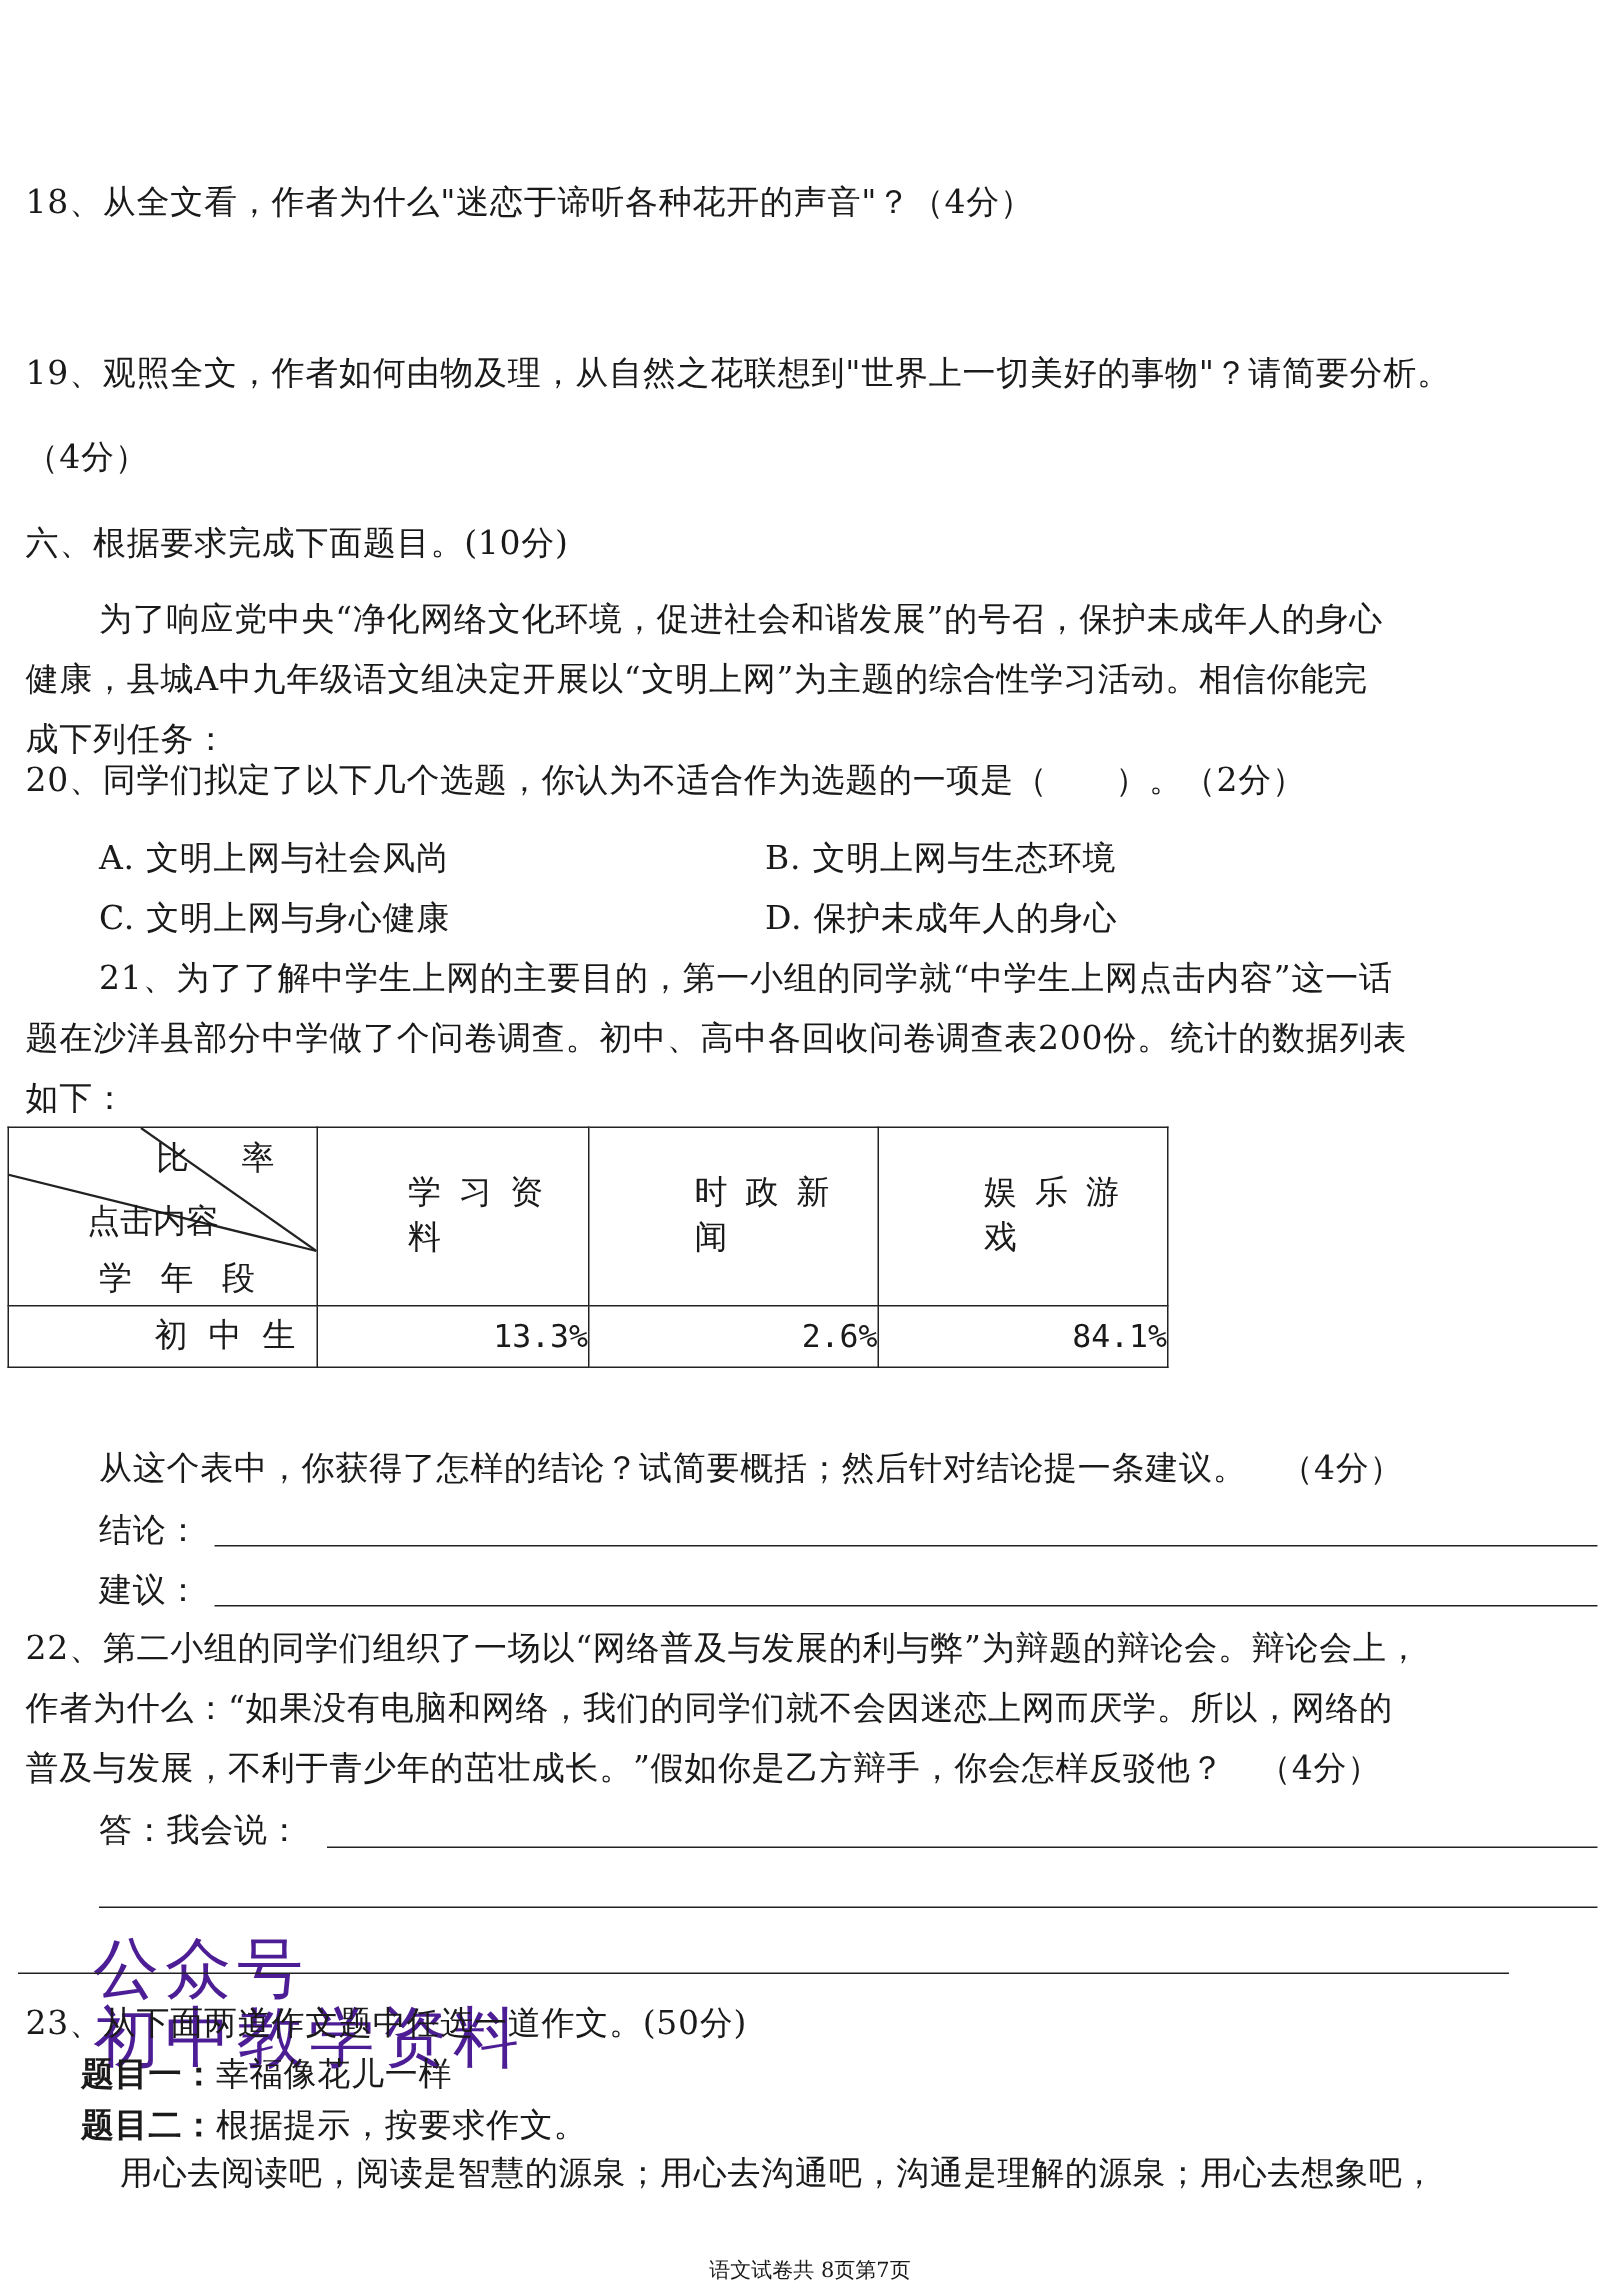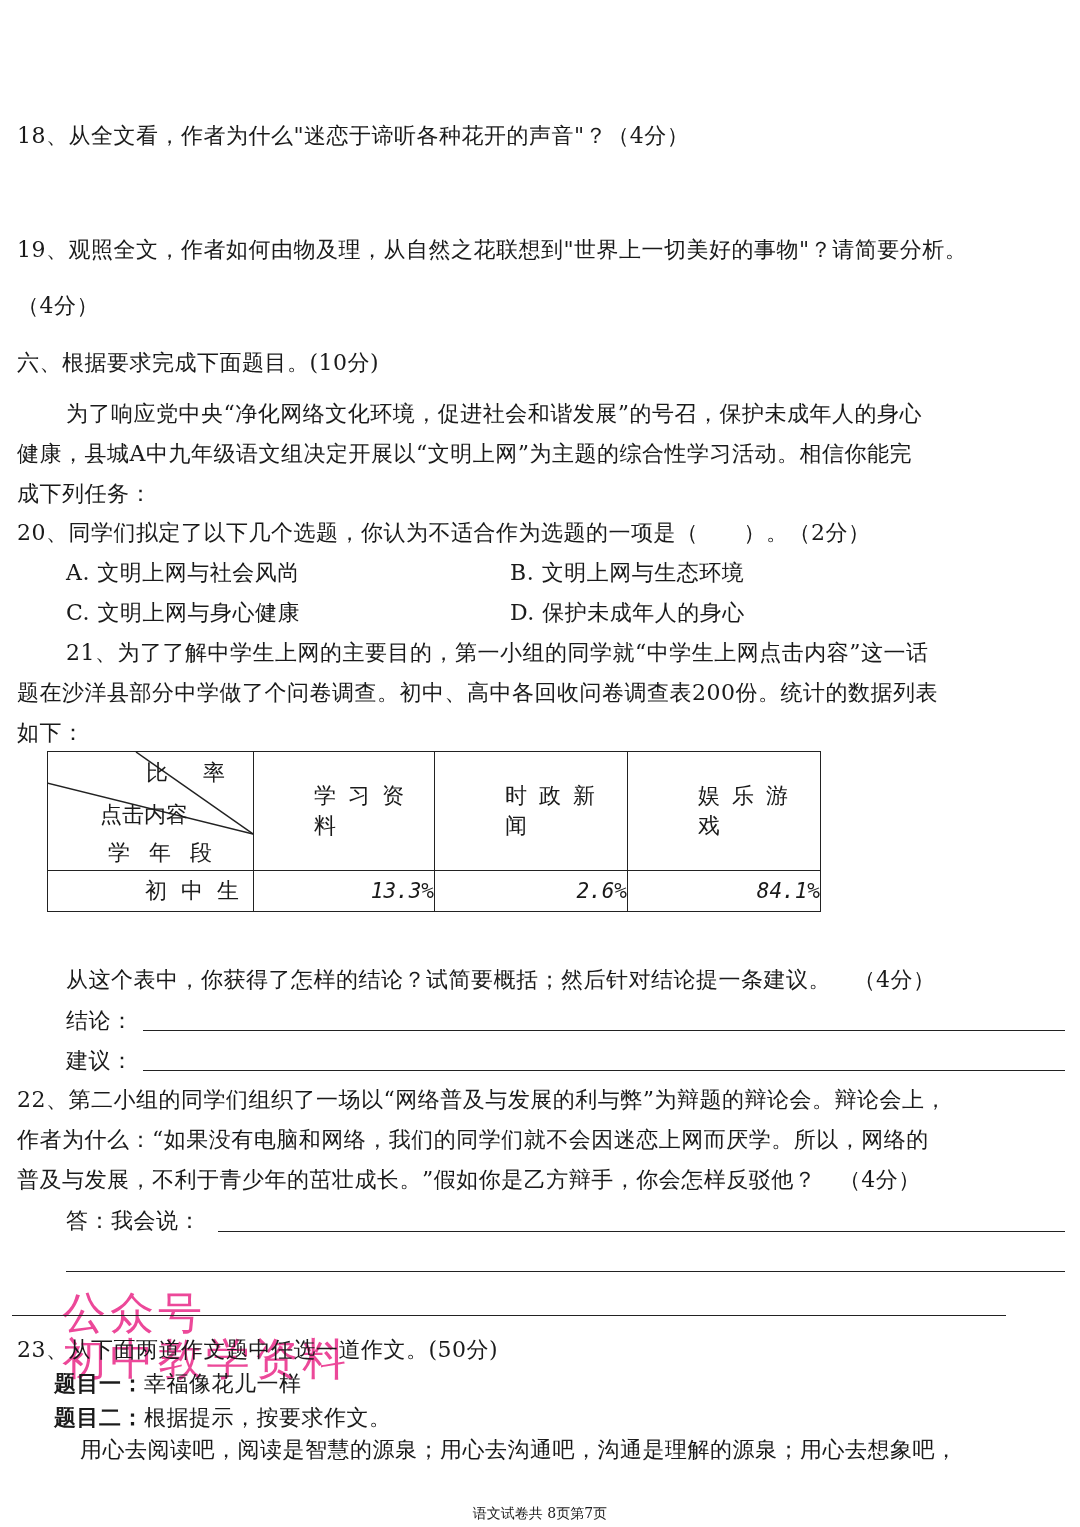--- a/index.html
+++ b/index.html
@@ -10,36 +10,36 @@
   }
   .line {
     position: absolute; left: 17px; font-size: 22px; line-height: 30px;
     white-space: nowrap; letter-spacing: 0.5px;
   }
   .indent { left: 66px; }
   .indent2 { left: 54px; text-align: center; }
   .indent3 { left: 80px; }
   .watermark {
     position: absolute; left: 62px; top: 1290px;
-    font-family: "DejaVu Sans", sans-serif; font-size: 44px; color: #ec4899;
+    font-family: "DejaVu Sans", sans-serif; font-size: 44px; color: #4c1d95;
     line-height: 46px; letter-spacing: 4px; z-index: 0;
   }
   .blank-line { position: absolute; height: 0; border-top: 1.5px solid #222; }
   table.survey {
     position: absolute; left: 5px; top: 751px; border-collapse: collapse;
-    font-size: 22px; line-height: 30px; margin-left: 42px;
+    font-size: 22px; line-height: 30px;
   }
   table.survey td { border: 1.5px solid #222; padding: 0; }
   .hdr-diag { width: 205px; height: 118px; position: relative; }
   .hdr-diag span { position: absolute; white-space: nowrap; }
   .hdr-col { vertical-align: middle; }
   .hdr-col div { padding-left: 60px; letter-spacing: 12px; }
   .data-row td { height: 40px; vertical-align: middle; text-align: right; }
   .rowlabel { padding-left: 60px !important; letter-spacing: 14px; }
-  .cell-val { text-align: center; font-family: "DejaVu Sans Mono", monospace; font-size: 21px; font-style: italic; }
+  .cell-val { text-align: center; font-family: "DejaVu Sans Mono", monospace; font-size: 21px; }
   .footer {
     position: absolute; top: 1505px; left: 0; width: 1080px; text-align: center;
     font-size: 14px;
   }
   b.title { font-weight: bold; }
 </style>
 </head>
 <body>
 
 <div class="watermark">
@@ -51,21 +51,21 @@
 
 <div class="line" style="top:235px">19、观照全文，作者如何由物及理，从自然之花联想到"世界上一切美好的事物"？请简要分析。</div>
 <div class="line" style="top:291px">（4分）</div>
 
 <div class="line" style="top:348px">六、根据要求完成下面题目。(10分)</div>
 
 <div class="line indent" style="top:399px">为了响应党中央“净化网络文化环境，促进社会和谐发展”的号召，保护未成年人的身心</div>
 <div class="line" style="top:439px">健康，县城A中九年级语文组决定开展以“文明上网”为主题的综合性学习活动。相信你能完</div>
 <div class="line" style="top:479px">成下列任务：</div>
 
-<div class="line" style="top:518px">20、同学们拟定了以下几个选题，你认为不适合作为选题的一项是（　　）。（2分）</div>
+<div class="line" style="top:506px">20、同学们拟定了以下几个选题，你认为不适合作为选题的一项是（　　）。（2分）</div>
 <div class="line indent" style="top:558px">A. 文明上网与社会风尚</div>
 <div class="line" style="top:558px; left:510px">B. 文明上网与生态环境</div>
 <div class="line indent" style="top:598px">C. 文明上网与身心健康</div>
 <div class="line" style="top:598px; left:510px">D. 保护未成年人的身心</div>
 
 <div class="line indent" style="top:638px">21、为了了解中学生上网的主要目的，第一小组的同学就“中学生上网点击内容”这一话</div>
 <div class="line" style="top:678px">题在沙洋县部分中学做了个问卷调查。初中、高中各回收问卷调查表200份。统计的数据列表</div>
 <div class="line" style="top:718px">如下：</div>
 
 <table class="survey">

